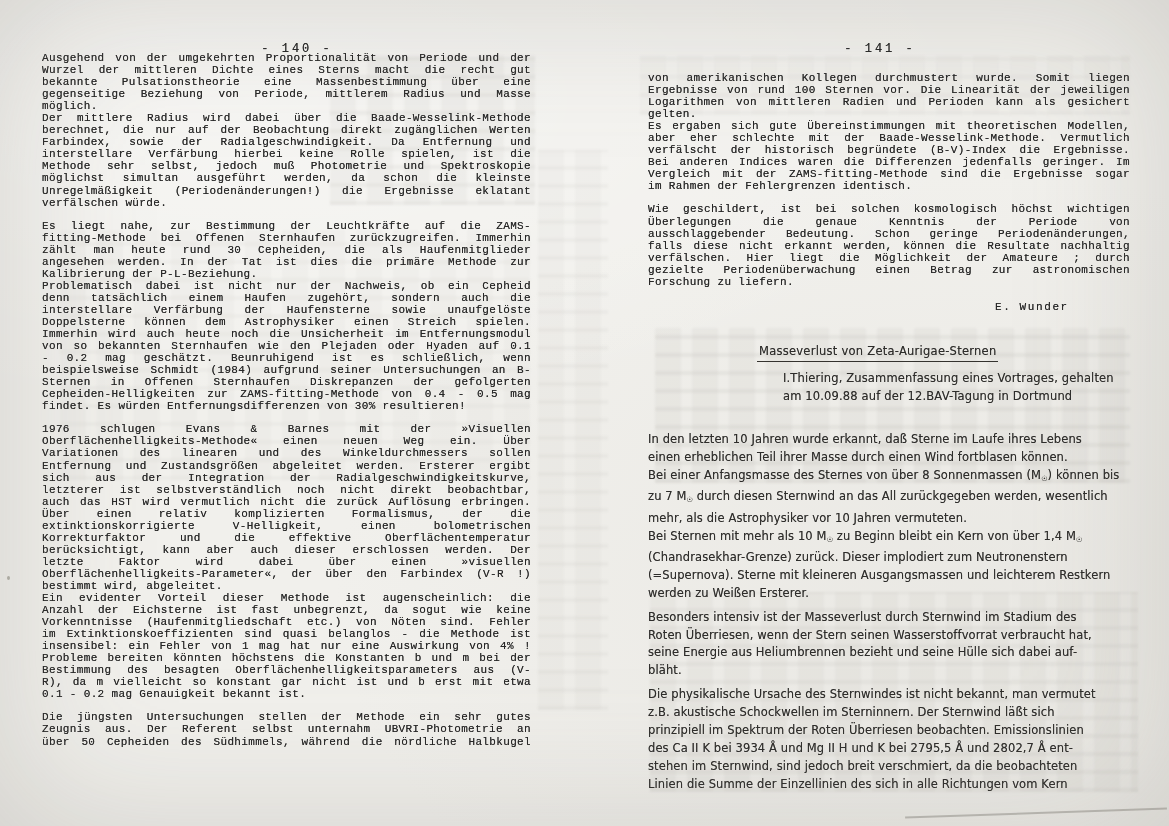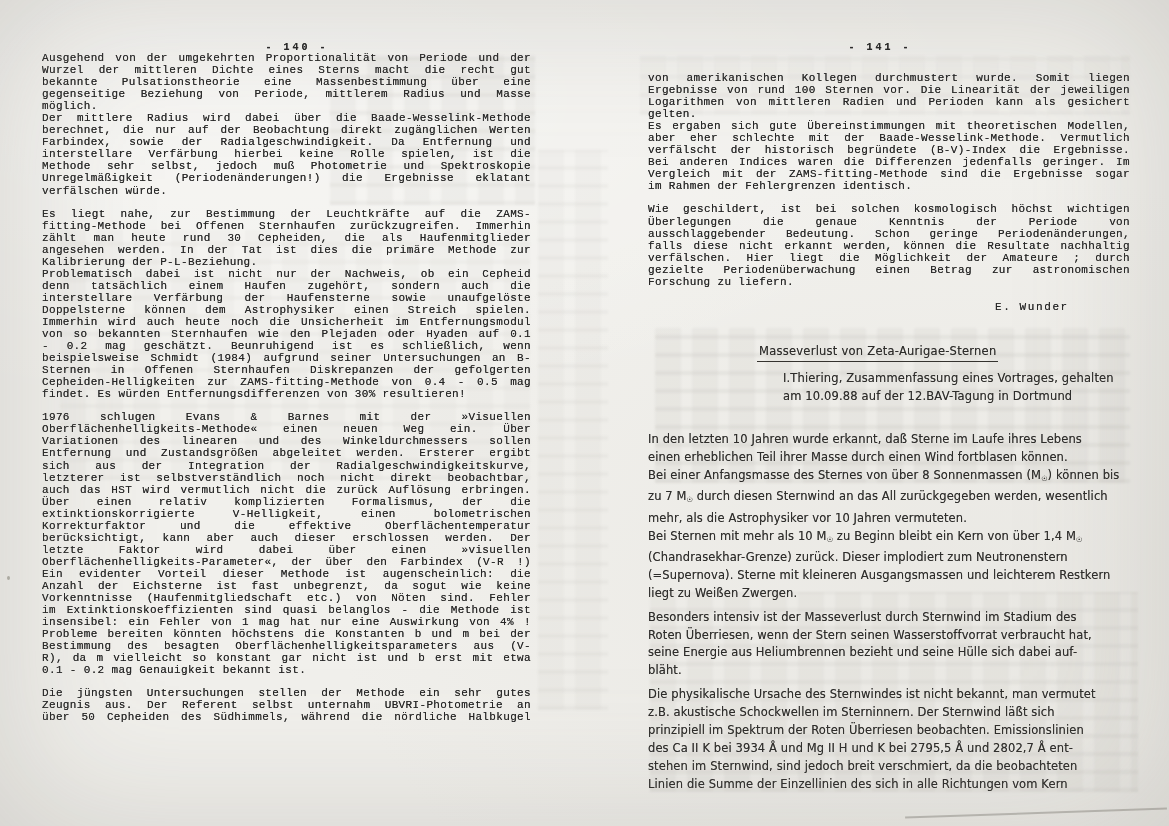--- a/index.html
+++ b/index.html
@@ -8,21 +8,21 @@
     position:relative;width:1169px;height:826px;overflow:hidden;
     background:
       radial-gradient(1200px 520px at 22% 12%, rgba(255,255,255,.40), transparent 62%),
       radial-gradient(1000px 650px at 84% 72%, rgba(208,205,198,.22), transparent 65%),
       #f1f0ec;
     font-family:"Liberation Mono","DejaVu Sans Mono",monospace;
   }
   .vignette{position:absolute;inset:0;box-shadow:inset 0 0 150px rgba(118,116,108,.26);pointer-events:none;z-index:9;}
   
   .mono{color:#262626;text-shadow:0 0 .55px rgba(38,38,38,.72);}
-  .pagenum{position:absolute;top:42px;transform:translateX(-50%);font-size:10px;letter-spacing:3px;white-space:nowrap;font-weight:bold;}
+  .pagenum{position:absolute;top:42px;transform:translateX(-50%);font-size:12px;letter-spacing:3px;white-space:nowrap;}
   #pn-left{left:297px;}
   #pn-right{left:880px;}
   .col{position:absolute;font-size:11px;line-height:12.05px;letter-spacing:.35px;}
   #leftcol{left:42px;top:52px;width:489px;}
   #righttop{left:648px;top:72px;width:482px;}
   .para{margin:0 0 11px 0;}
   .line{min-height:12.05px;}
   .just{text-align:justify;text-align-last:justify;}
   #signature{position:absolute;left:995px;top:301px;font-size:11px;letter-spacing:1.6px;white-space:nowrap;}
   
@@ -67,20 +67,21 @@
           <div class="line just">Ausgehend von der umgekehrten Proportionalität von Periode und der</div>
           <div class="line just">Wurzel der mittleren Dichte eines Sterns macht die recht gut</div>
           <div class="line just">bekannte Pulsationstheorie eine Massenbestimmung über eine</div>
           <div class="line just">gegenseitige Beziehung von Periode, mittlerem Radius und Masse</div>
           <div class="line">möglich.</div>
           <div class="line just">Der mittlere Radius wird dabei über die Baade-Wesselink-Methode</div>
           <div class="line just">berechnet, die nur auf der Beobachtung direkt zugänglichen Werten</div>
           <div class="line just">Farbindex, sowie der Radialgeschwindigkeit. Da Entfernung und</div>
           <div class="line just">interstellare Verfärbung hierbei keine Rolle spielen, ist die</div>
           <div class="line just">Methode sehr selbst, jedoch muß Photometrie und Spektroskopie</div>
+          <div class="line just">möglichst simultan ausgeführt werden, da schon die kleinste</div>
           <div class="line just">Unregelmäßigkeit (Periodenänderungen!) die Ergebnisse eklatant</div>
           <div class="line">verfälschen würde.</div>
         </div>
         <div class="para">
           <div class="line just">Es liegt nahe, zur Bestimmung der Leuchtkräfte auf die ZAMS-</div>
           <div class="line just">fitting-Methode bei Offenen Sternhaufen zurückzugreifen. Immerhin</div>
           <div class="line just">zählt man heute rund 30 Cepheiden, die als Haufenmitglieder</div>
           <div class="line just">angesehen werden. In der Tat ist dies die primäre Methode zur</div>
           <div class="line">Kalibrierung der P-L-Beziehung.</div>
           <div class="line just">Problematisch dabei ist nicht nur der Nachweis, ob ein Cepheid</div>
@@ -102,20 +103,21 @@
           <div class="line just">Entfernung und Zustandsgrößen abgeleitet werden. Ersterer ergibt</div>
           <div class="line just">sich aus der Integration der Radialgeschwindigkeitskurve,</div>
           <div class="line just">letzterer ist selbstverständlich noch nicht direkt beobachtbar,</div>
           <div class="line just">auch das HST wird vermutlich nicht die zurück Auflösung erbringen.</div>
           <div class="line just">Über einen relativ komplizierten Formalismus, der die</div>
           <div class="line just">extinktionskorrigierte V-Helligkeit, einen bolometrischen</div>
           <div class="line just">Korrekturfaktor und die effektive Oberflächentemperatur</div>
           <div class="line just">berücksichtigt, kann aber auch dieser erschlossen werden. Der</div>
           <div class="line just">letzte Faktor wird dabei über einen »visuellen</div>
           <div class="line just">Oberflächenhelligkeits-Parameter«, der über den Farbindex (V-R !)</div>
+          <div class="line">bestimmt wird, abgeleitet.</div>
           <div class="line just">Ein evidenter Vorteil dieser Methode ist augenscheinlich: die</div>
           <div class="line just">Anzahl der Eichsterne ist fast unbegrenzt, da sogut wie keine</div>
           <div class="line just">Vorkenntnisse (Haufenmitgliedschaft etc.) von Nöten sind. Fehler</div>
           <div class="line just">im Extinktionskoeffizienten sind quasi belanglos - die Methode ist</div>
           <div class="line just">insensibel: ein Fehler von 1 mag hat nur eine Auswirkung von 4% !</div>
           <div class="line just">Probleme bereiten könnten höchstens die Konstanten b und m bei der</div>
           <div class="line just">Bestimmung des besagten Oberflächenhelligkeitsparameters aus (V-</div>
           <div class="line just">R), da m vielleicht so konstant gar nicht ist und b erst mit etwa</div>
           <div class="line">0.1 - 0.2 mag Genauigkeit bekannt ist.</div>
         </div>
@@ -162,21 +164,21 @@
     <div class="artfont" id="artbody">
         <div class="para">
           <div class="line">In den letzten 10 Jahren wurde erkannt, daß Sterne im Laufe ihres Lebens</div>
           <div class="line">einen erheblichen Teil ihrer Masse durch einen Wind fortblasen können.</div>
           <div class="line">Bei einer Anfangsmasse des Sternes von über 8 Sonnenmassen (M<sub class="msun">☉</sub>) können bis</div>
           <div class="line">zu 7 M<sub class="msun">☉</sub> durch diesen Sternwind an das All zurückgegeben werden, wesentlich</div>
           <div class="line">mehr, als die Astrophysiker vor 10 Jahren vermuteten.</div>
           <div class="line">Bei Sternen mit mehr als 10 M<sub class="msun">☉</sub> zu Beginn bleibt ein Kern von über 1,4 M<sub class="msun">☉</sub></div>
           <div class="line">(Chandrasekhar-Grenze) zurück. Dieser implodiert zum Neutronenstern</div>
           <div class="line">(=Supernova). Sterne mit kleineren Ausgangsmassen und leichterem Restkern</div>
-          <div class="line">liegt zu Weißen Zwergen.</div>
+          <div class="line">werden zu Weißen Ersterer.</div>
         </div>
         <div class="para">
           <div class="line">Besonders intensiv ist der Masseverlust durch Sternwind im Stadium des</div>
           <div class="line">Roten Überriesen, wenn der Stern seinen Wasserstoffvorrat verbraucht hat,</div>
           <div class="line">seine Energie aus Heliumbrennen bezieht und seine Hülle sich dabei auf-</div>
           <div class="line">bläht.</div>
         </div>
         <div class="para">
           <div class="line">Die physikalische Ursache des Sternwindes ist nicht bekannt, man vermutet</div>
           <div class="line">z.B. akustische Schockwellen im Sterninnern. Der Sternwind läßt sich</div>

